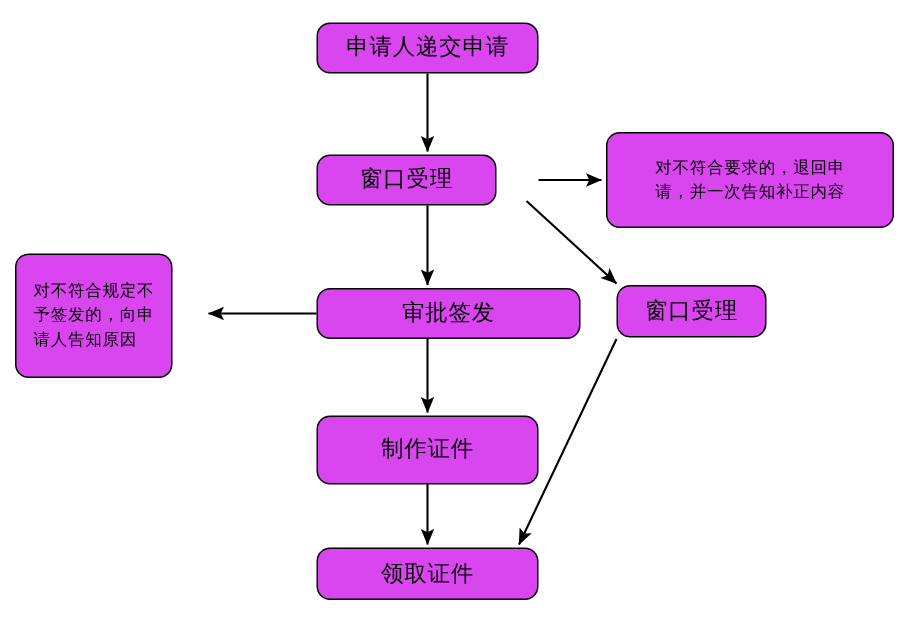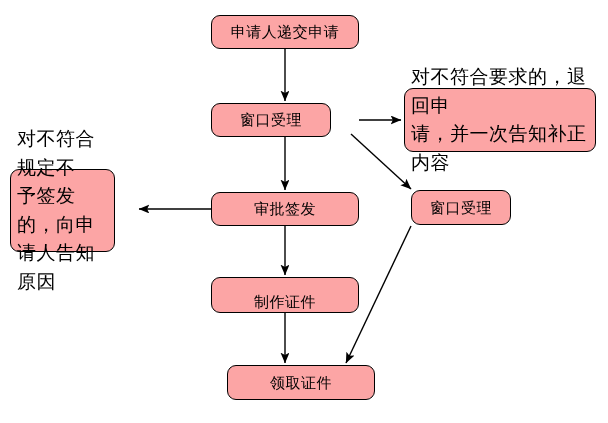--- a/index.html
+++ b/index.html
@@ -21,40 +21,40 @@
     position: absolute;
     left: 0;
     top: 0;
     width: 608px;
     height: 423px;
     pointer-events: none;
   }
   .node {
     position: absolute;
     box-sizing: border-box;
-    background: #fca5a5;
+    background: #d946ef;
     border: 1px solid #000000;
     border-radius: 9px;
     display: flex;
     align-items: center;
     justify-content: center;
     text-align: center;
     color: #000000;
     font-size: 15px;
     line-height: 1.42;
     letter-spacing: 0.5px;
     z-index: 2;
   }
   .node .label {
     display: block;
     white-space: pre-line;
     padding: 0 6px;
   }
   .node.multiline {
-    font-size: 19px;
+    font-size: 11px;
     line-height: 1.5;
   }
   .node.multiline .label {
     text-align: left;
   }
 </style>
 </head>
 <body>
 
 <div id="canvas">
@@ -89,35 +89,35 @@
 
   <div class="node" style="left:211px; top:103px; width:120px; height:34px;text-align:center;">
     <span class="label">窗口受理</span>
   </div>
 
   <div class="node multiline" style="left:404px; top:88px; width:192px; height:64px;">
     <span class="label">对不符合要求的，退回申
 请，并一次告知补正内容</span>
   </div>
 
-  <div class="node" style="left:211px; top:192px; width:148px; height:34px;">
+  <div class="node" style="left:211px; top:192px; width:176px; height:34px;">
     <span class="label">审批签发</span>
   </div>
 
   <div class="node multiline" style="left:10px; top:169px; width:105px; height:83px;">
     <span class="label">对不符合规定不
 予签发的，向申
 请人告知原因</span>
   </div>
 
   <div class="node" style="left:411px; top:190px; width:100px; height:35px;">
     <span class="label">窗口受理</span>
   </div>
 
-  <div class="node" style="left:211px; top:277px; width:148px; height:36px;align-items:flex-end;">
+  <div class="node" style="left:211px; top:277px; width:148px; height:46px;">
     <span class="label">制作证件</span>
   </div>
 
-  <div class="node" style="left:211px; top:365px; width:148px; height:35px;margin-left:16px;">
+  <div class="node" style="left:211px; top:365px; width:148px; height:35px;">
     <span class="label">领取证件</span>
   </div>
 
 </div>
 
 </body></html>

